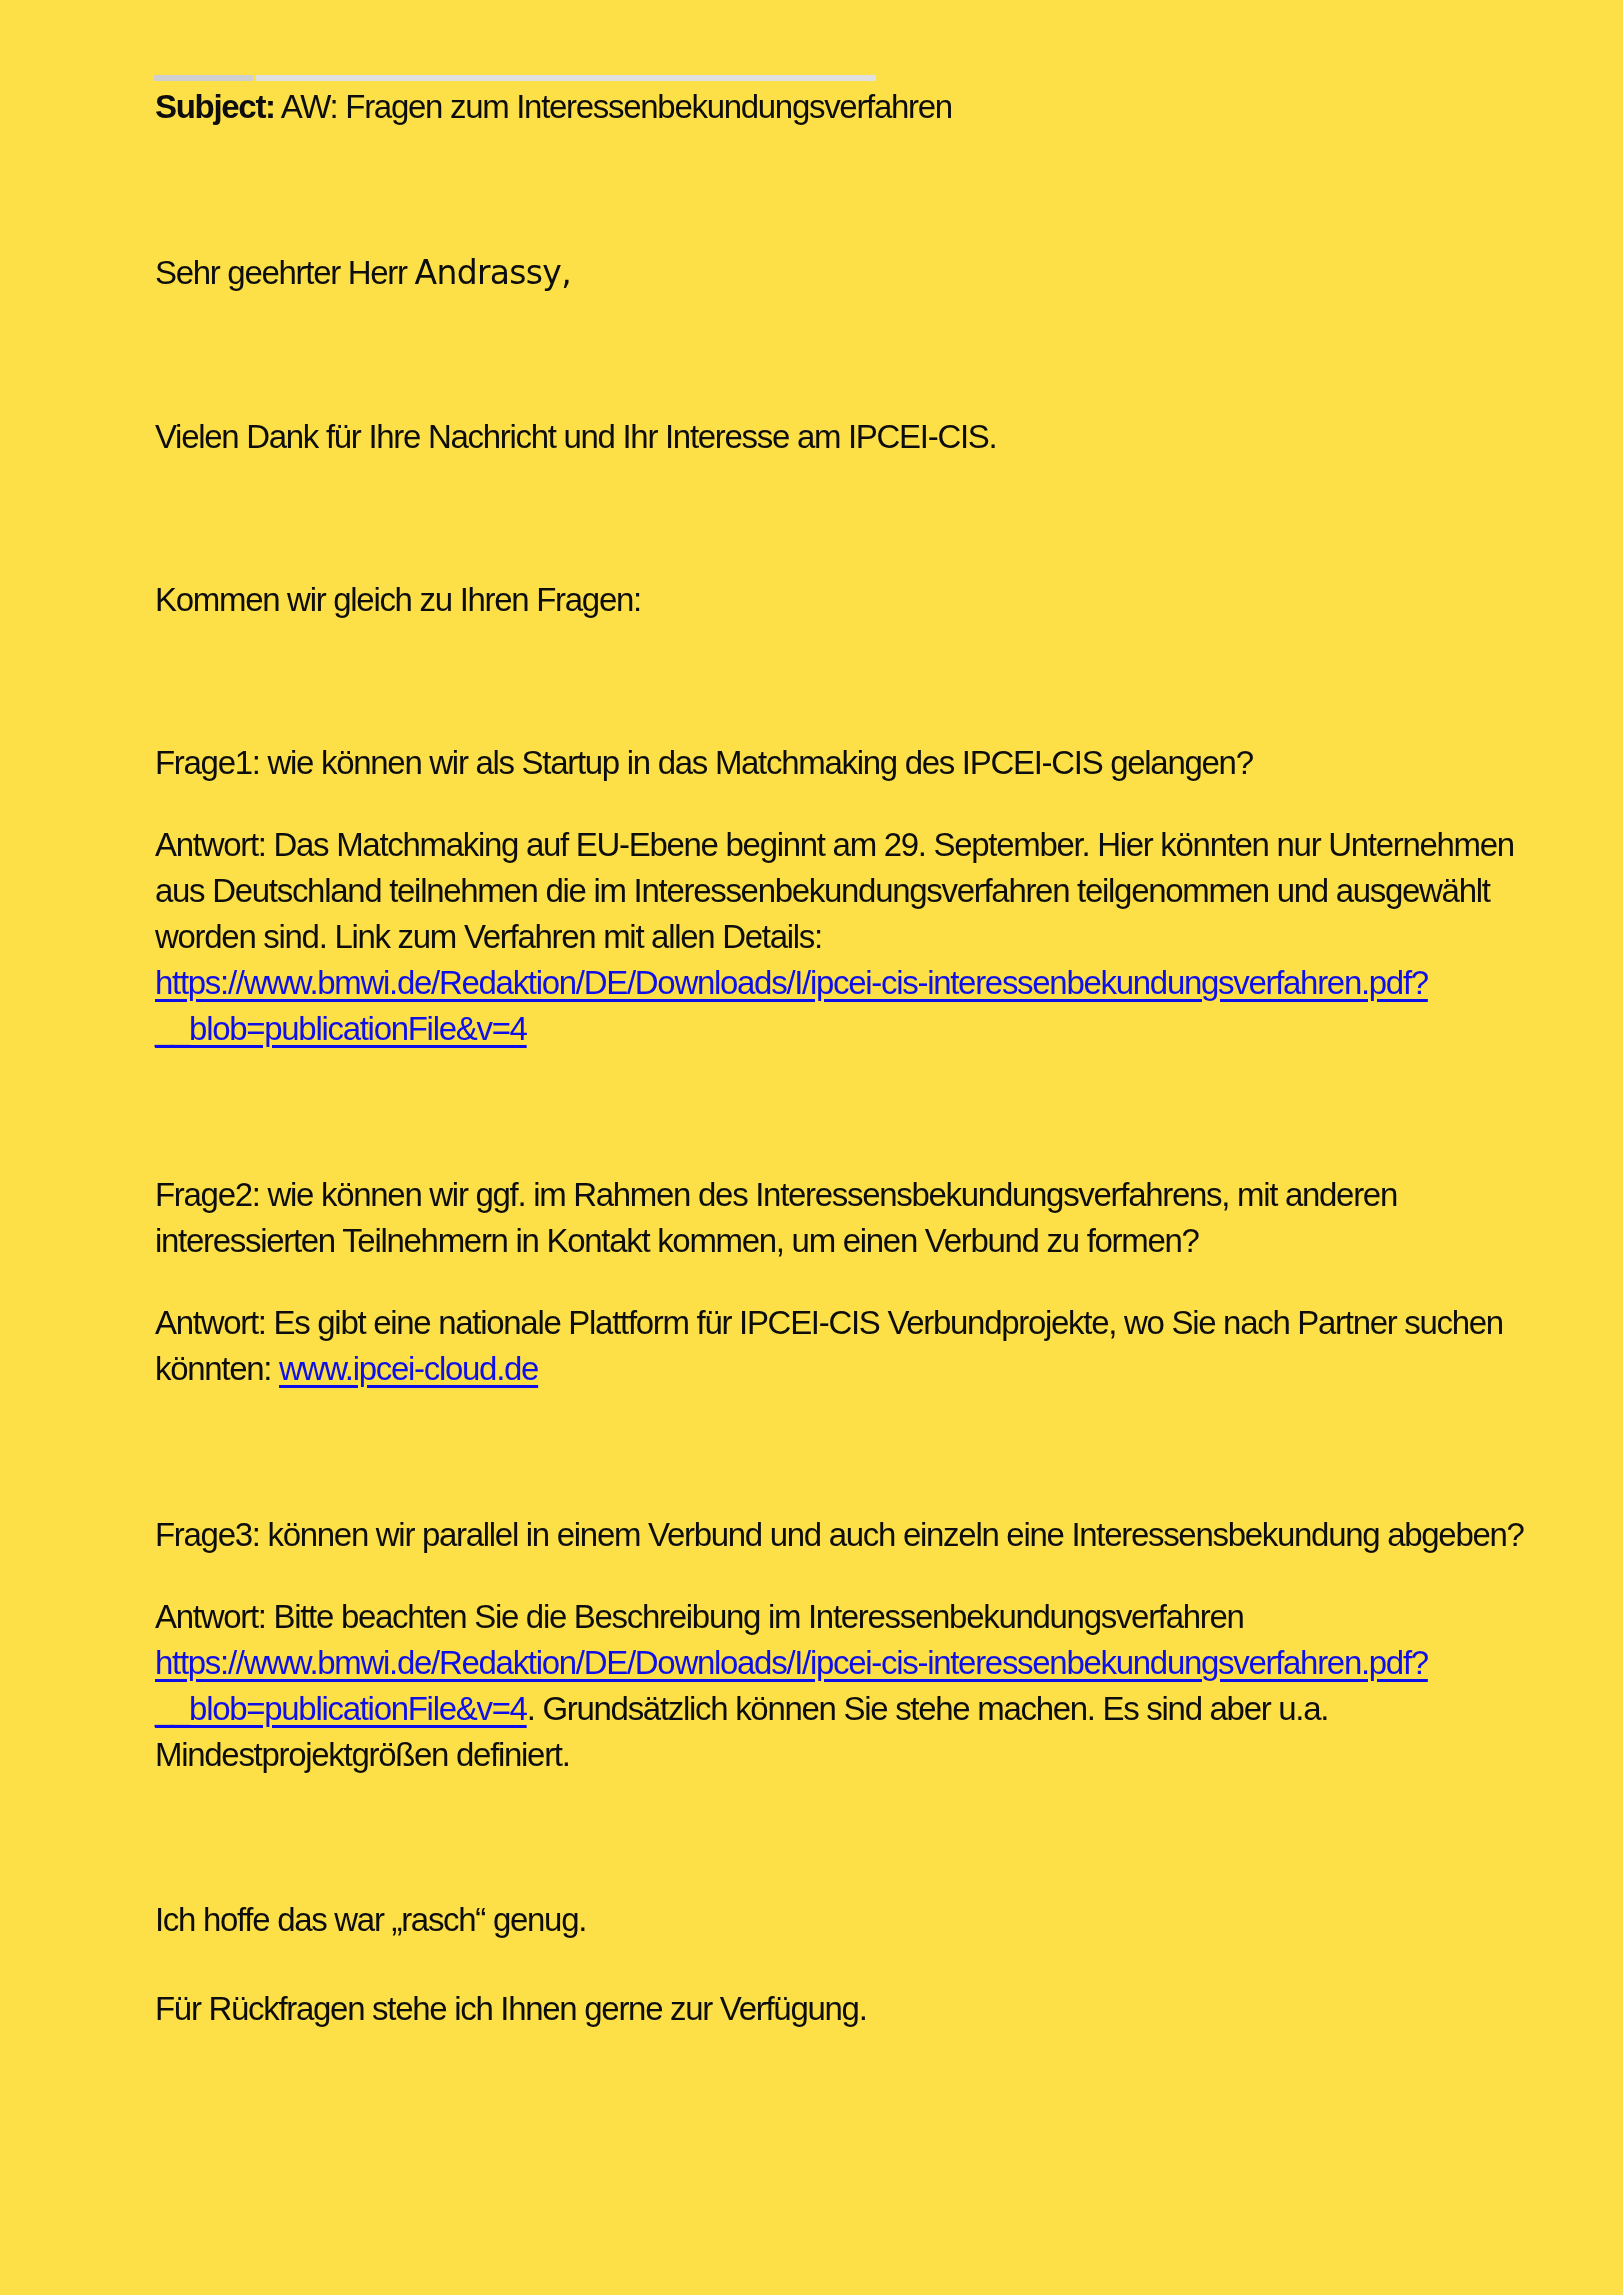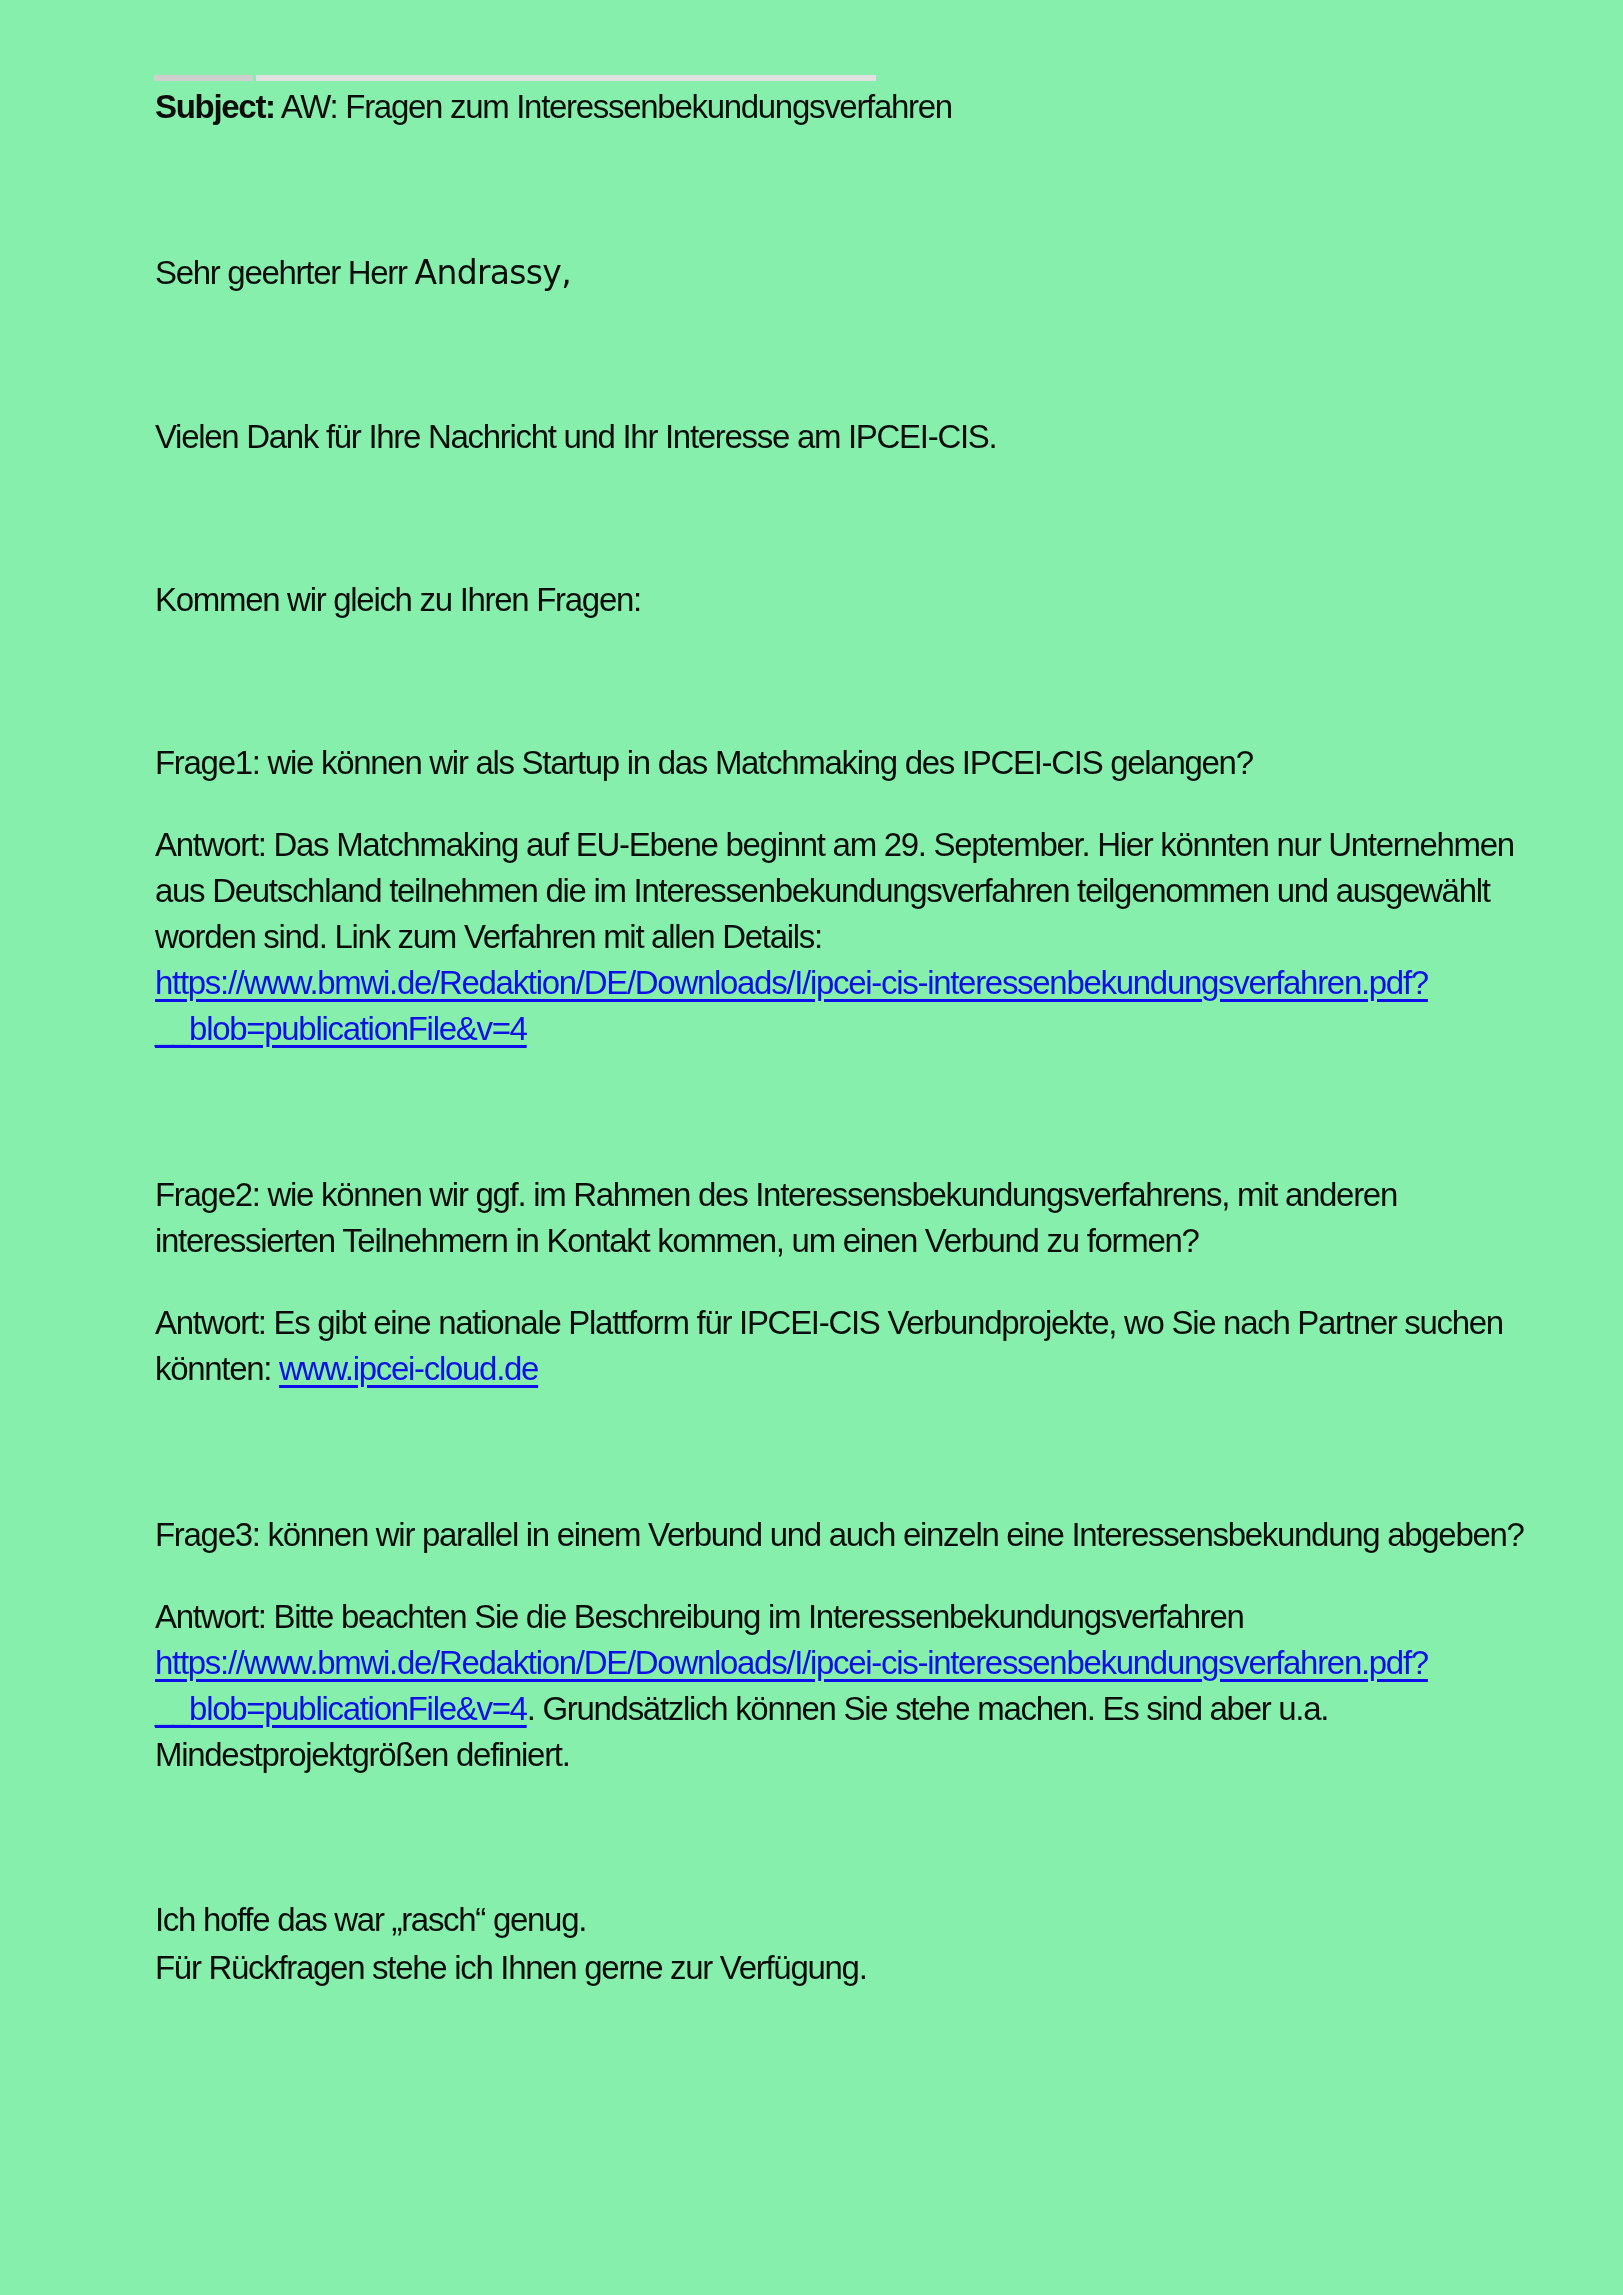--- a/index.html
+++ b/index.html
@@ -7,21 +7,21 @@
     --link: #0f0fe8;
     --div-dark: #cfcfcf;
     --div-light: #e0e0e0;
   }
   *{ margin:0; padding:0; box-sizing:border-box; }
   html,body{ background:#ffffff; }
   .page{
     position:relative;
     width:1623px;
     height:2295px;
-    background:#86efac;
+    background:#fde047;
     overflow:hidden;
     font-family:"Liberation Sans", sans-serif;
     font-size:33px;
     letter-spacing:-1.3px;
     line-height:46px;
     color:var(--text);
   }
   .block{
     position:absolute;
     left:155px;
@@ -110,18 +110,18 @@
     <span class="line">Antwort: Bitte beachten Sie die Beschreibung im Interessenbekundungsverfahren</span>
     <span class="line"><a class="link">https://www.bmwi.de/Redaktion/DE/Downloads/I/ipcei-cis-interessenbekundungsverfahren.pdf?</a></span>
     <span class="line"><a class="link">__blob=publicationFile&amp;v=4</a><span>. Grundsätzlich können Sie stehe machen. Es sind aber u.a.</span></span>
     <span class="line">Mindestprojektgrößen definiert.</span>
   </div>
 
   <div class="block" style="top:1897px">
     <span class="line">Ich hoffe das war „rasch“ genug.</span>
   </div>
 
-  <div class="block" style="top:1945px">
+  <div class="block" style="top:1986px">
     <span class="line">Für Rückfragen stehe ich Ihnen gerne zur Verfügung.</span>
   </div>
 
 </div>
 
 
 </body></html>

